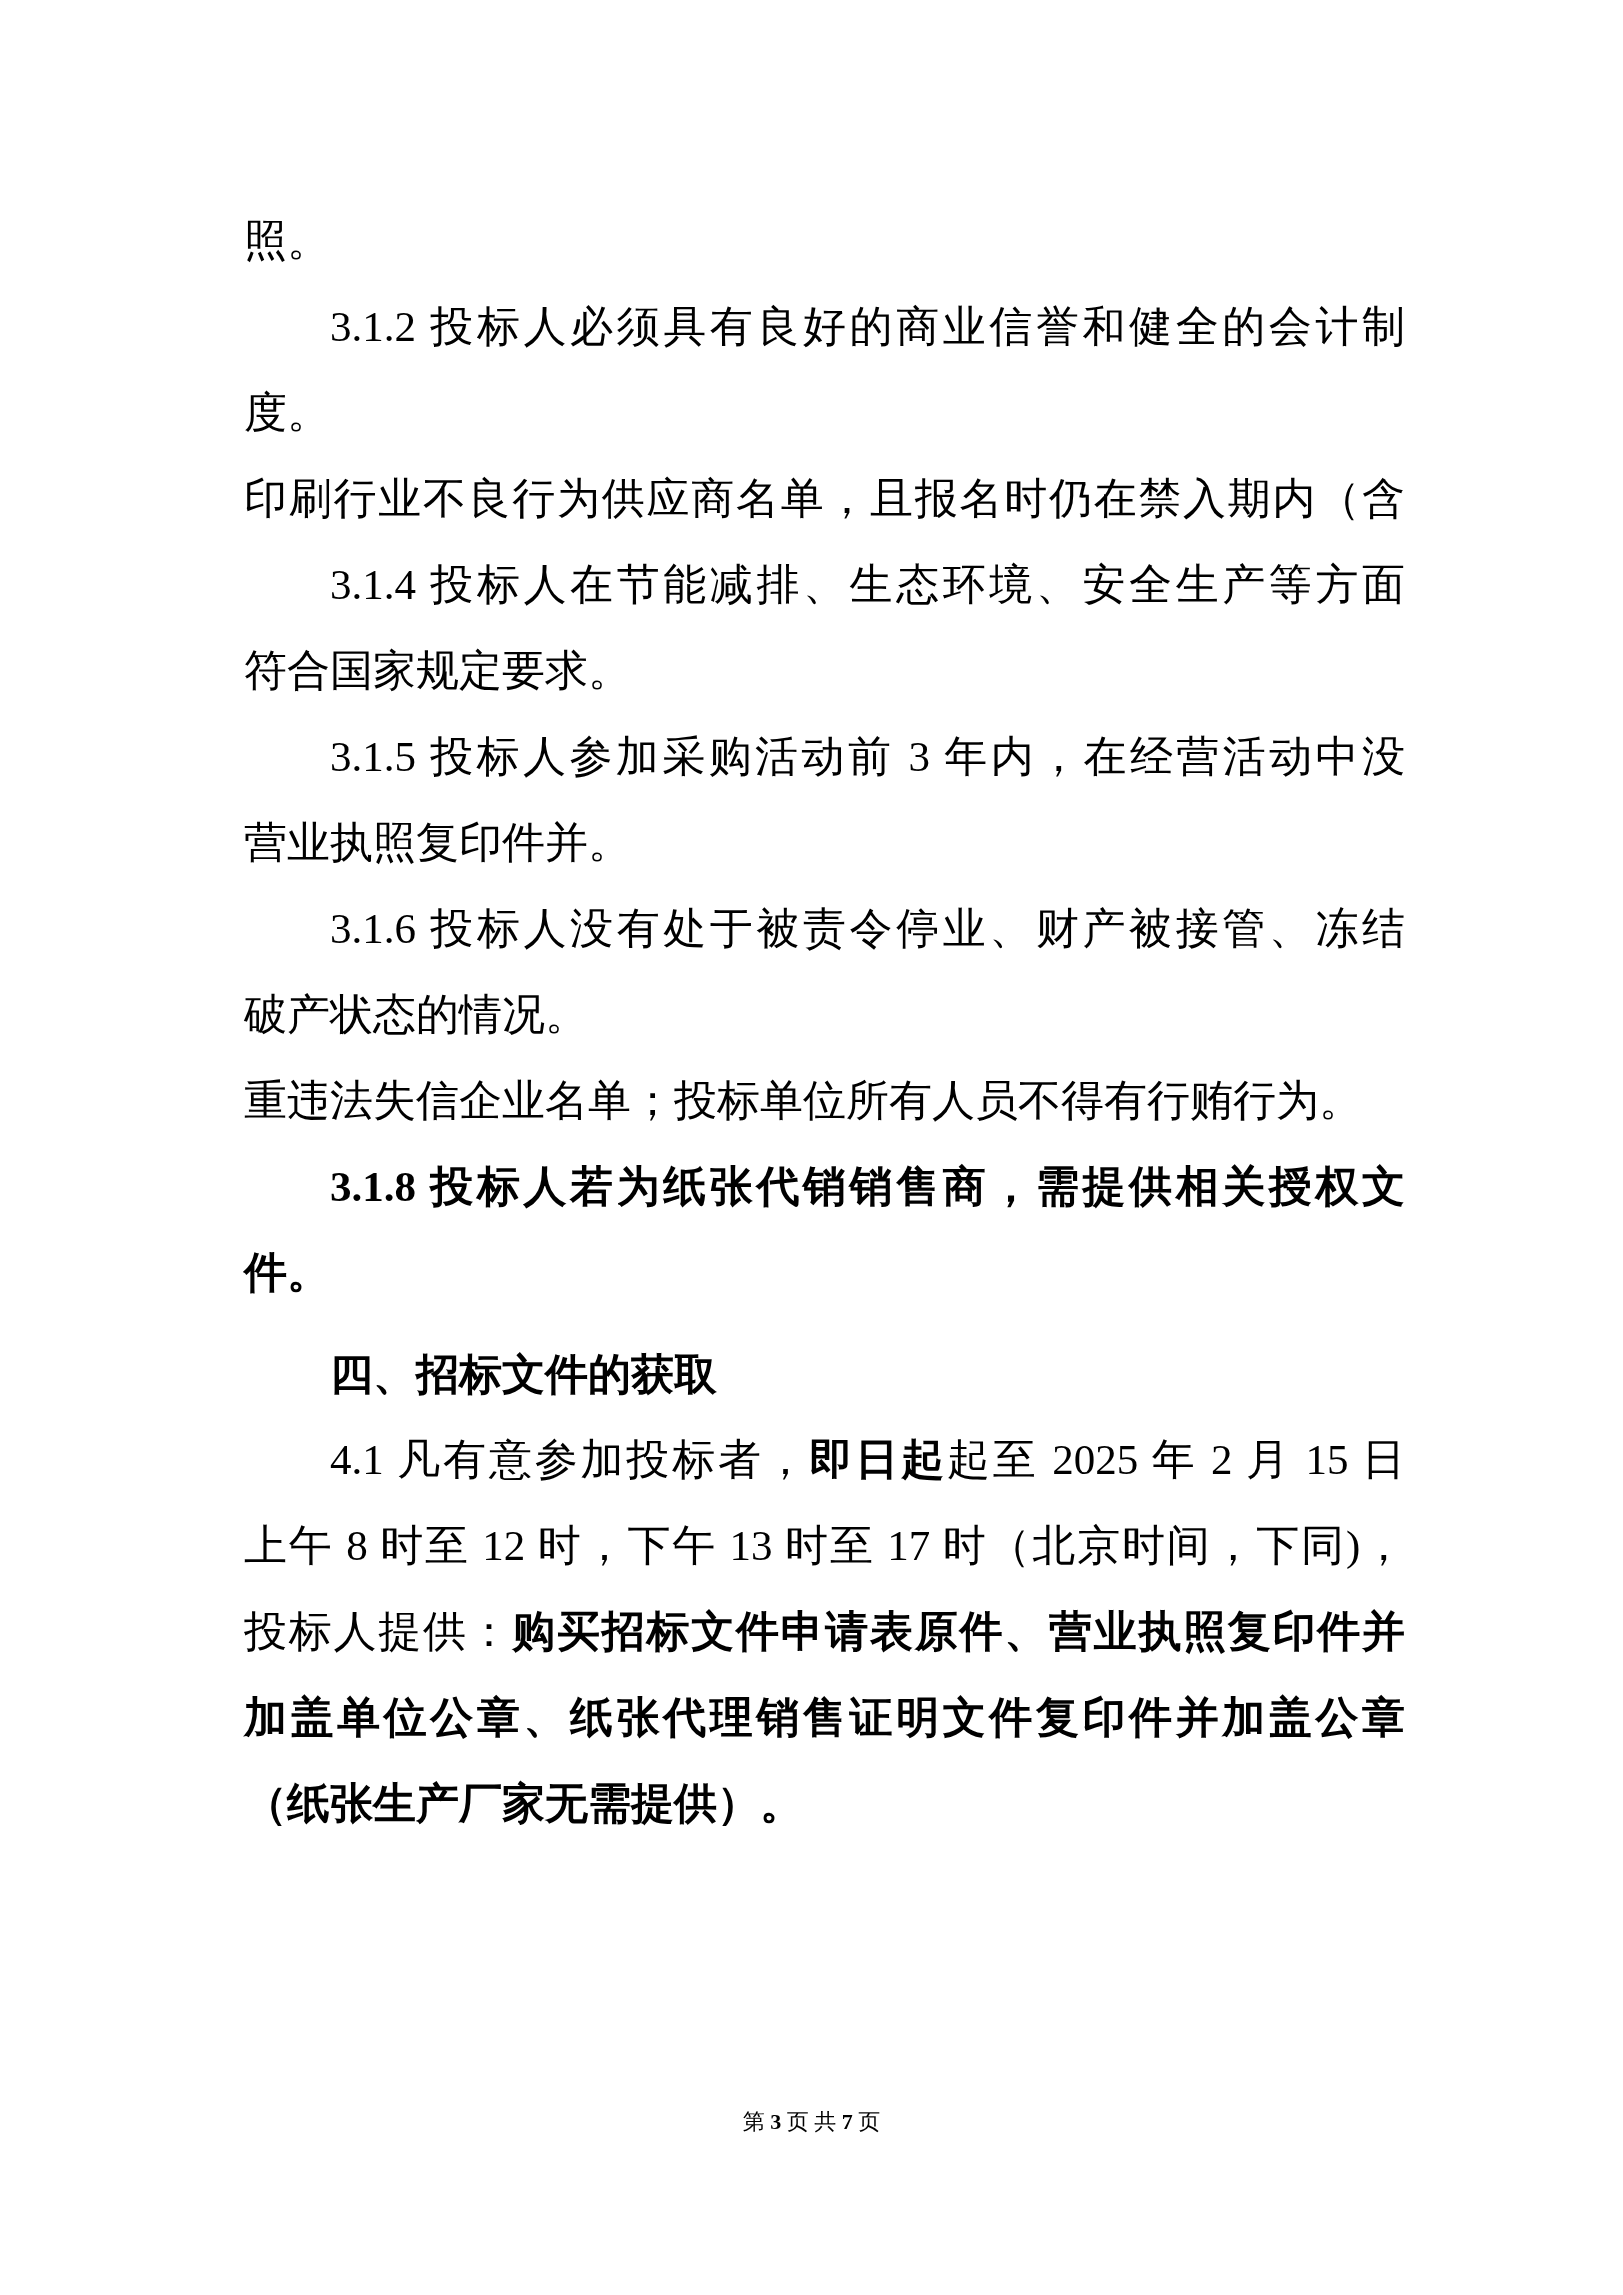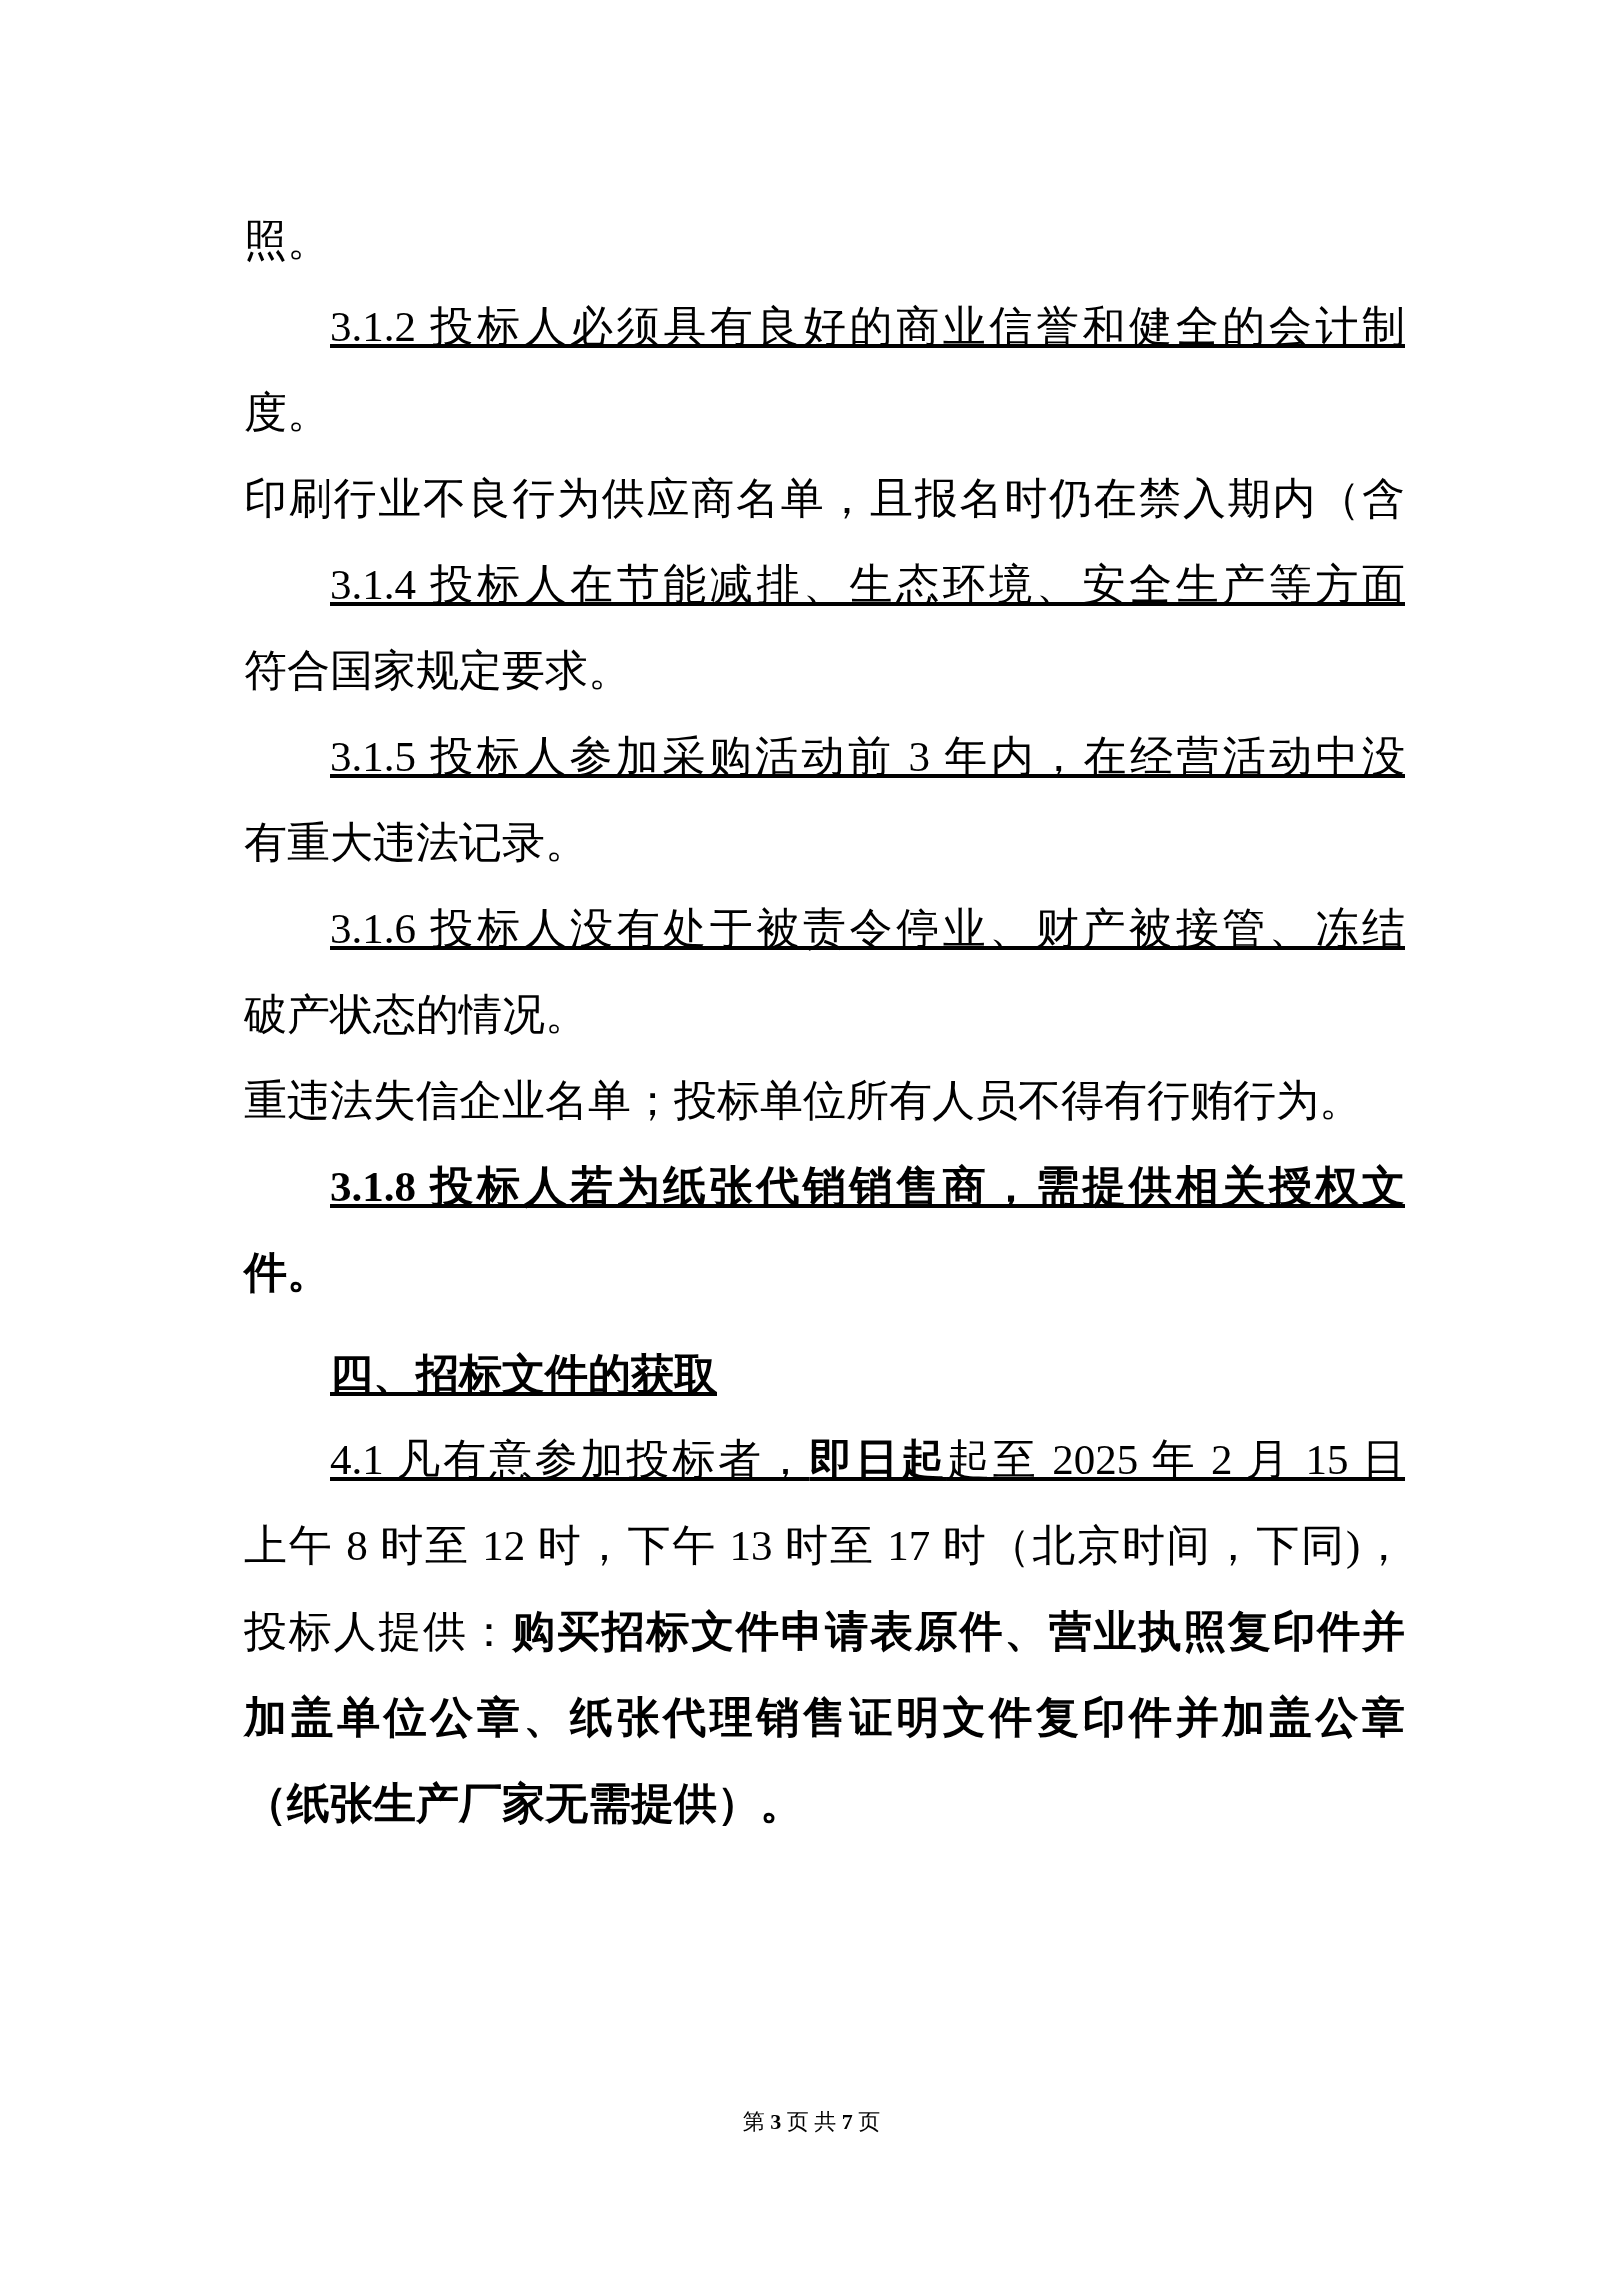--- a/index.html
+++ b/index.html
@@ -25,21 +25,20 @@
     height: 86px;
     line-height: 86px;
     font-family: "Liberation Serif", "DejaVu Serif", serif;
     font-size: 43px;
     color: #000000;
     text-align: left;
     white-space: normal;
   }
   .line.indent {
     padding-left: 86px;
-    text-decoration: underline;
   }
   .line.fill {
     text-align: justify;
     text-align-last: justify;
   }
   .line.heading {
     font-family: "Liberation Sans", "DejaVu Sans", sans-serif;
     font-weight: 700;
     margin-top: 14.7px;
   }
@@ -63,21 +62,21 @@
 
 <div class="page">
   <div class="content">
       <div class="line"><span class="seg">照。</span></div>
       <div class="line indent fill"><span class="seg">3.1.2 投标人必须具有良好的商业信誉和健全的会计制</span></div>
       <div class="line"><span class="seg">度。</span></div>
       <div class="line fill"><span class="seg">印刷行业不良行为供应商名单，且报名时仍在禁入期内（含</span></div>
       <div class="line indent fill"><span class="seg">3.1.4 投标人在节能减排、生态环境、安全生产等方面</span></div>
       <div class="line"><span class="seg">符合国家规定要求。</span></div>
       <div class="line indent fill"><span class="seg">3.1.5 投标人参加采购活动前 3 年内，在经营活动中没</span></div>
-      <div class="line"><span class="seg">有重大违法记录。</span></div>
+      <div class="line"><span class="seg">营业执照复印件并。</span></div>
       <div class="line indent fill"><span class="seg">3.1.6 投标人没有处于被责令停业、财产被接管、冻结</span></div>
       <div class="line"><span class="seg">破产状态的情况。</span></div>
       <div class="line"><span class="seg">重违法失信企业名单；投标单位所有人员不得有行贿行为。</span></div>
       <div class="line indent fill"><span class="seg b">3.1.8 投标人若为纸张代销销售商，需提供相关授权文</span></div>
       <div class="line"><span class="seg b">件。</span></div>
       <div class="line indent heading"><span class="seg b">四、招标文件的获取</span></div>
       <div class="line indent fill"><span class="seg">4.1 凡有意参加投标者，</span><span class="seg b">即日起</span><span class="seg">起至 2025 年 2 月 15 日</span></div>
       <div class="line fill"><span class="seg">上午 8 时至 12 时，下午 13 时至 17 时（北京时间，下同)，</span></div>
       <div class="line fill"><span class="seg">投标人提供：</span><span class="seg b">购买招标文件申请表原件、营业执照复印件并</span></div>
       <div class="line fill"><span class="seg b">加盖单位公章、纸张代理销售证明文件复印件并加盖公章</span></div>

